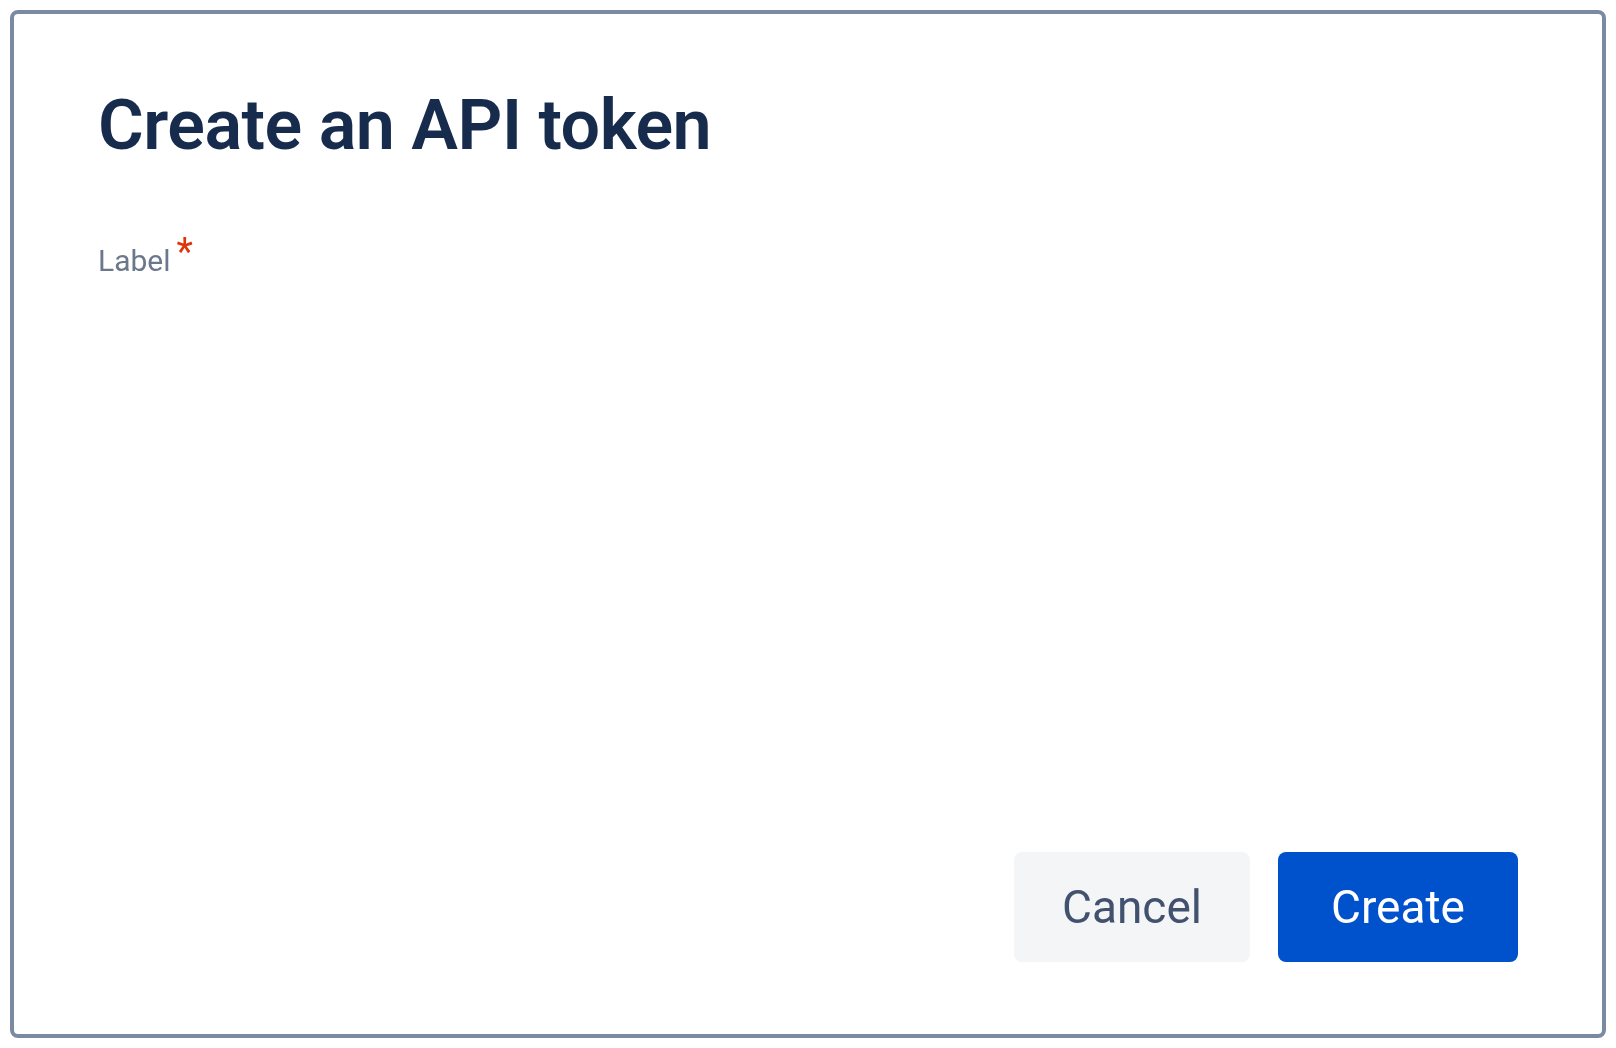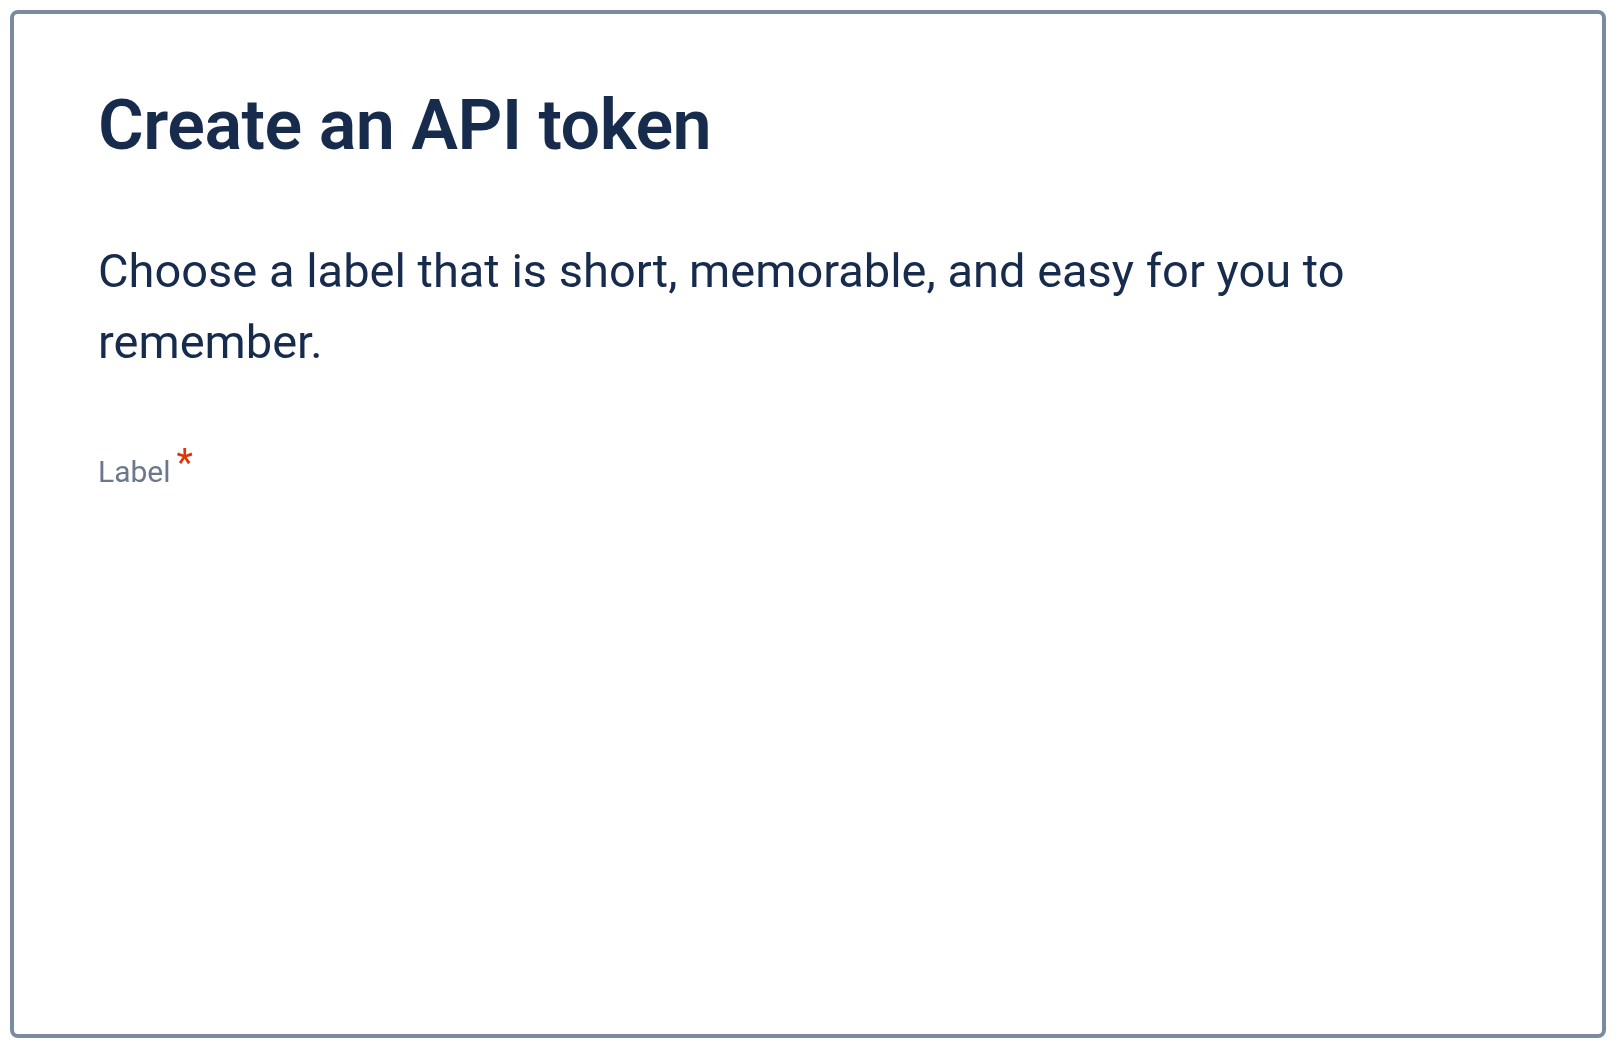--- a/index.html
+++ b/index.html
@@ -101,21 +101,24 @@
       color: #ffffff;
       min-width: 240px;
     }
   </style>
 </head>
 <body>
 
 <div class="dialog">
   <h1 class="dialog-title">Create an API token</h1>
 
-  <p class="dialog-description">Choose a label that is short, memorable, and easy for you to remember.</p>
 
   <div class="field-label-row">
     <span class="field-label">Label</span>
     <span class="required-asterisk">*</span>
   </div>
 
 
+  <div class="button-row">
+    <button class="btn btn-cancel">Cancel</button>
+    <button class="btn btn-create">Create</button>
+  </div>
 </div>
 
 </body></html>

